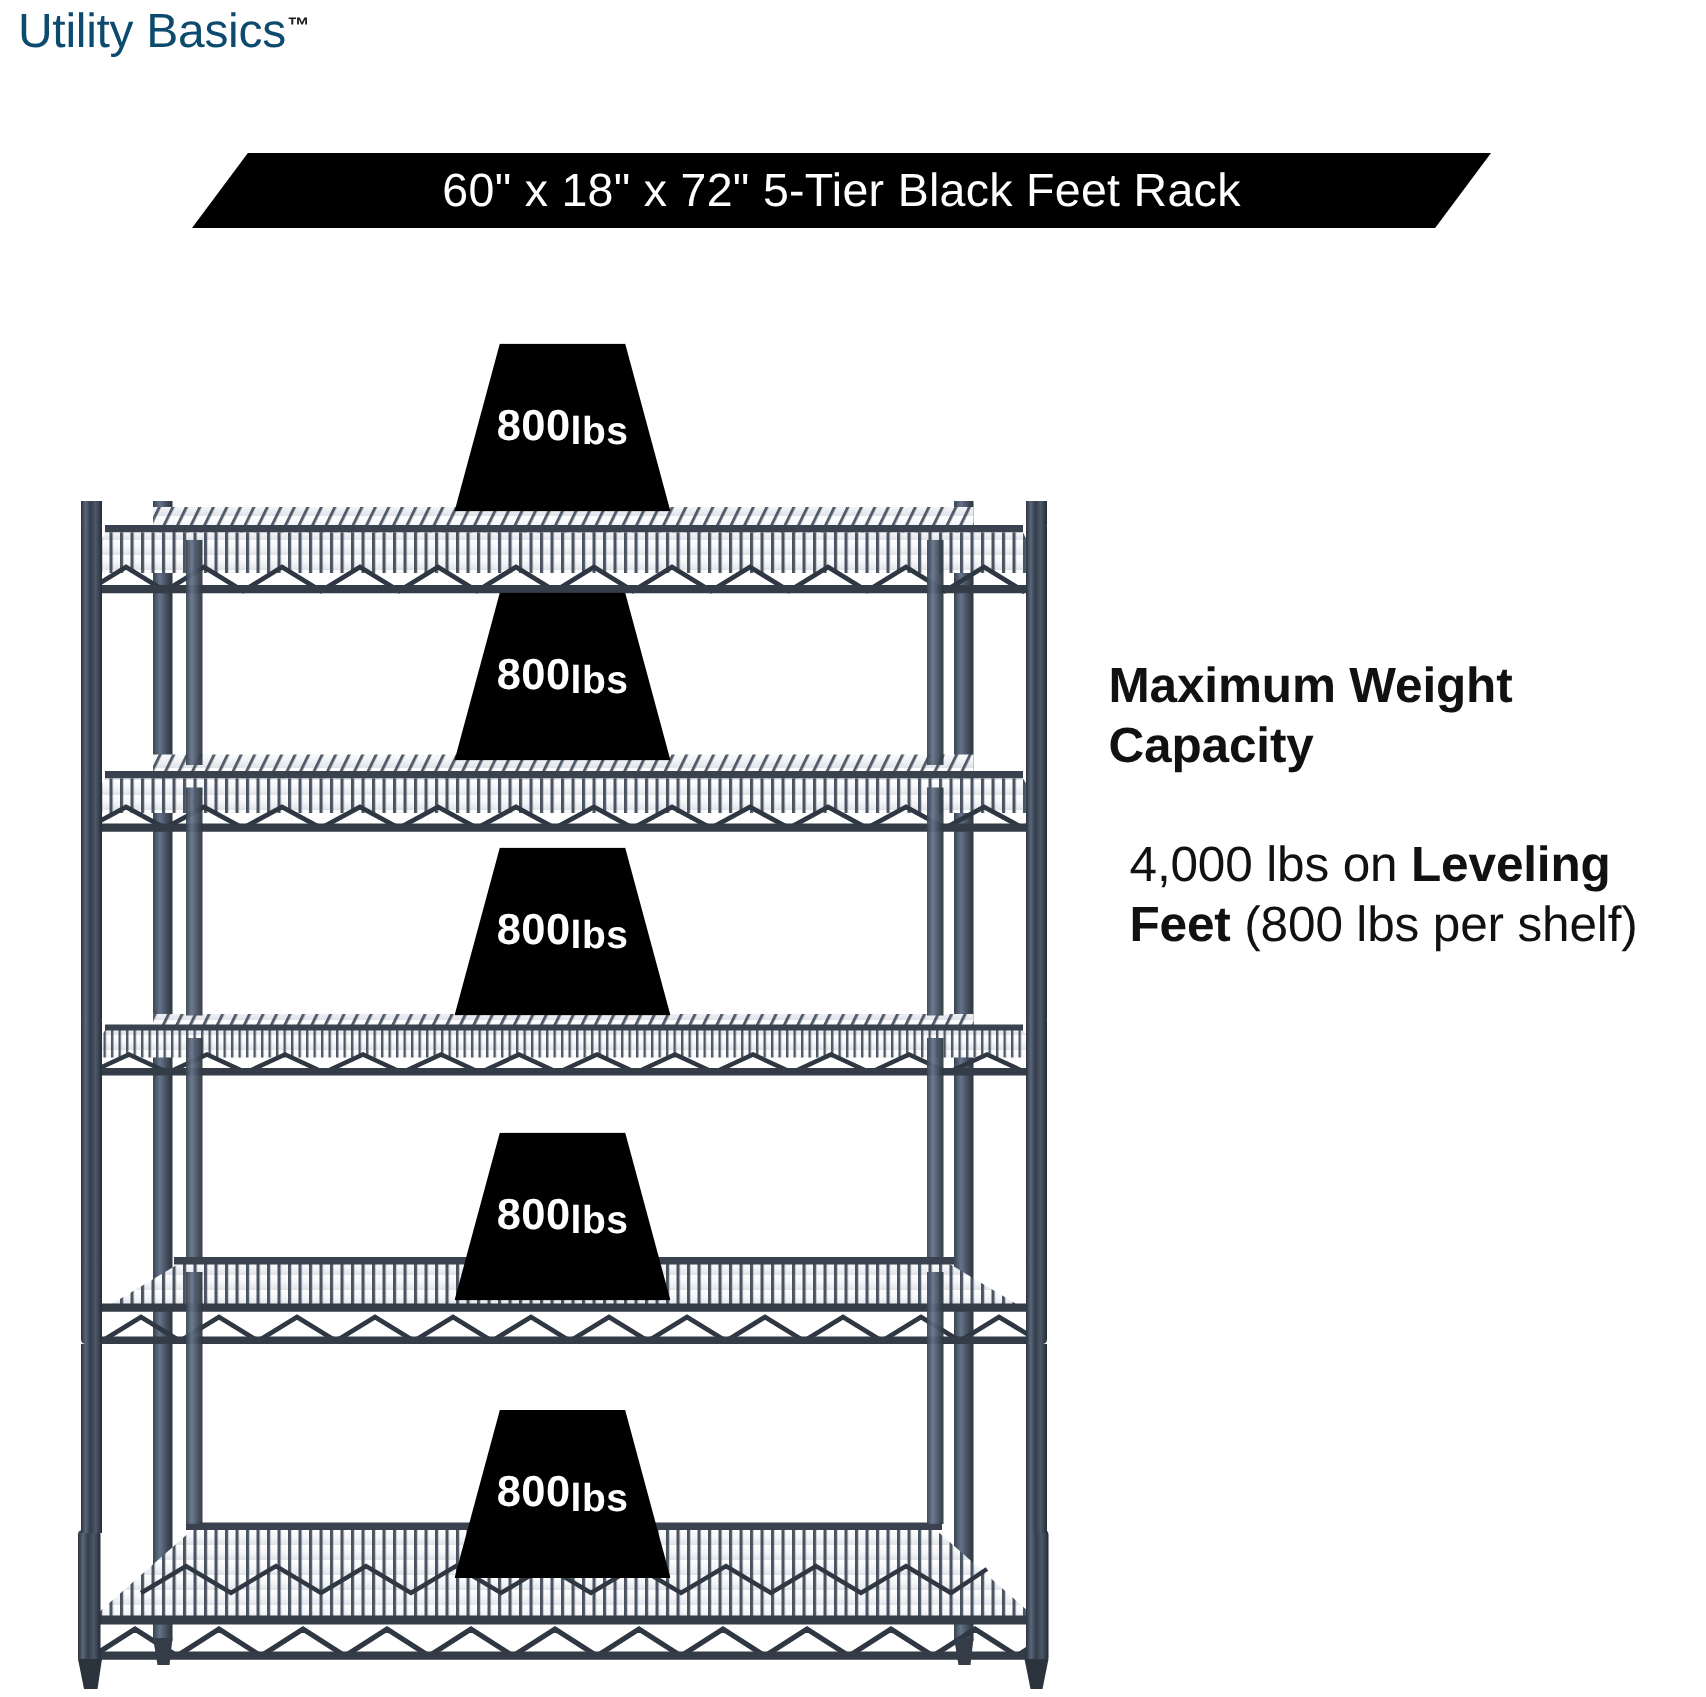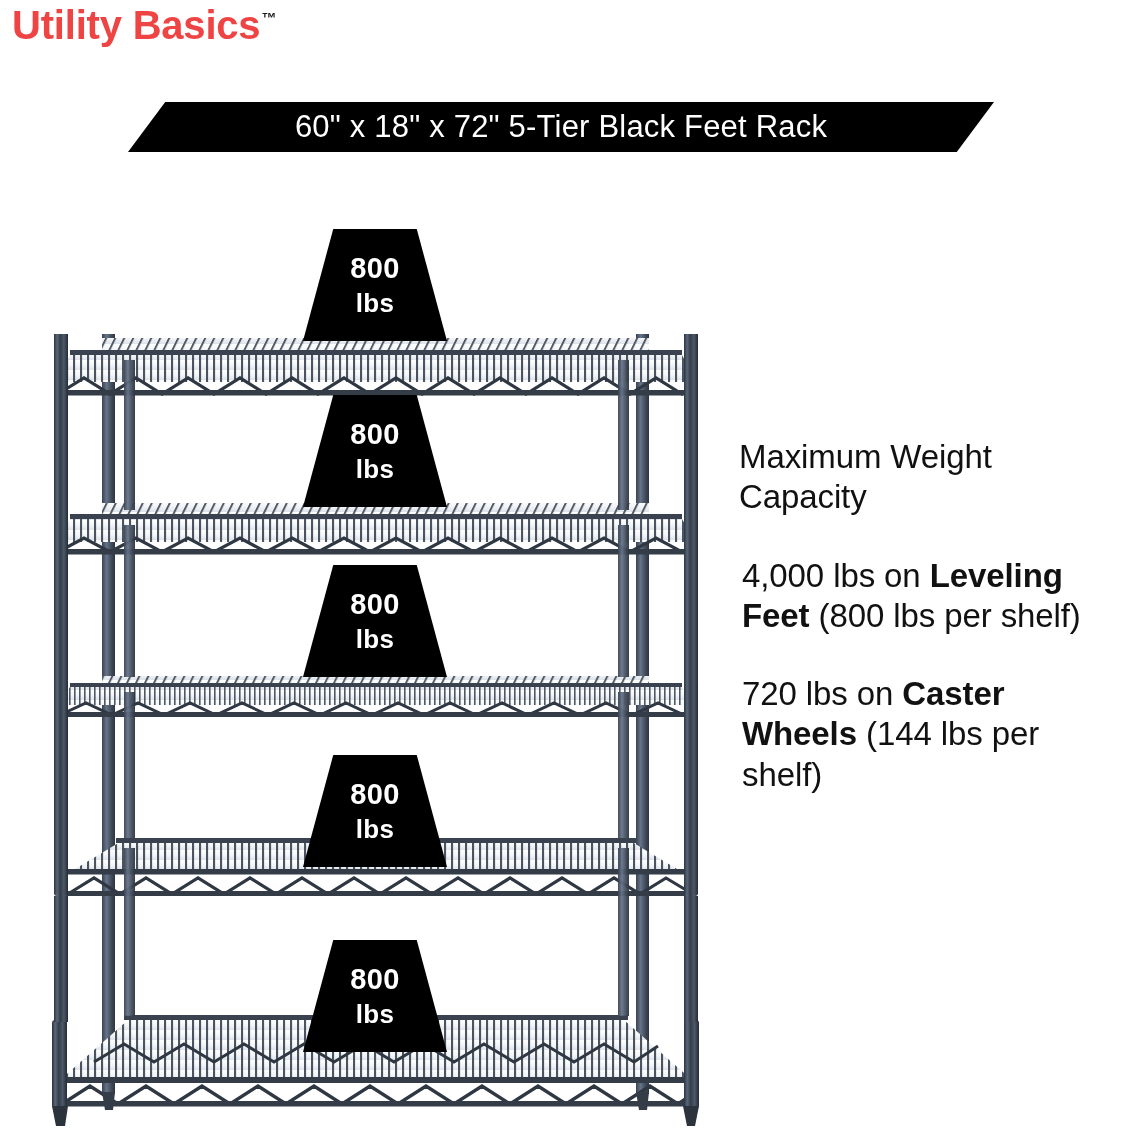--- a/index.html
+++ b/index.html
@@ -20,25 +20,25 @@
 
   
   #brand {
     position: absolute;
     left: 12px;
     top: 4px;
     display: flex;
     align-items: flex-start;
   }
   #brand .brand-name {
-    font-size: 40px;
-    font-weight: 700;
+    font-size: 32px;
+    font-weight: 400;
     letter-spacing: -0.2px;
     line-height: 1.05;
-    color: #ef4444;
+    color: #0c4a6e;
   }
   #brand .brand-tm {
     font-size: 15px;
     font-weight: 700;
     line-height: 1;
     margin-top: 6px;
     margin-left: 1px;
     color: #1a1a1a;
   }
 
@@ -81,21 +81,21 @@
     height: 810px;
   }
 
   
   .badge {
     position: absolute;
     background: #000000;
     -webkit-clip-path: polygon(21% 0%, 79% 0%, 100% 100%, 0% 100%);
     clip-path: polygon(21% 0%, 79% 0%, 100% 100%, 0% 100%);
     display: flex;
-    flex-direction: column;
+    flex-direction: row;
     align-items: center;
     justify-content: center;
     color: #ffffff;
     text-align: center;
     line-height: 1.08;
   }
   .badge .badge-value {
     font-size: 29px;
     font-weight: 700;
     letter-spacing: 0.3px;
@@ -115,32 +115,32 @@
 
   
   #copy {
     position: absolute;
     left: 739px;
     top: 437px;
     width: 386px;
   }
   #copy .copy-heading {
     font-size: 33px;
-    font-weight: 400;
+    font-weight: 700;
     line-height: 1.22;
     color: #111111;
     margin: 0 0 38px 0;
     letter-spacing: -0.1px;
   }
   #copy .copy-para {
     font-size: 33px;
     font-weight: 400;
     line-height: 1.22;
     color: #111111;
-    margin: 0 0 38px 3px;
+    margin: 0 0 38px 14px;
     letter-spacing: -0.1px;
   }
   #copy .copy-para:last-child { margin-bottom: 0; }
   #copy .copy-para b { font-weight: 700; }
 </style>
 </head>
 <body>
 
 <div id="brand">
   <span class="brand-name">Utility Basics</span>
@@ -321,14 +321,13 @@
 <div class="badge" id="badge-5">
   <span class="badge-value">800</span>
   <span class="badge-unit">lbs</span>
 </div>
 
 <div id="copy">
   <p class="copy-heading">Maximum Weight Capacity</p>
 
   <p class="copy-para"><span>4,000 lbs on </span><b>Leveling Feet</b><span> (800 lbs per shelf)</span></p>
 
-  <p class="copy-para"><span>720 lbs on </span><b>Caster Wheels</b><span> (144 lbs per shelf)</span></p>
 </div>
 
 </body></html>

